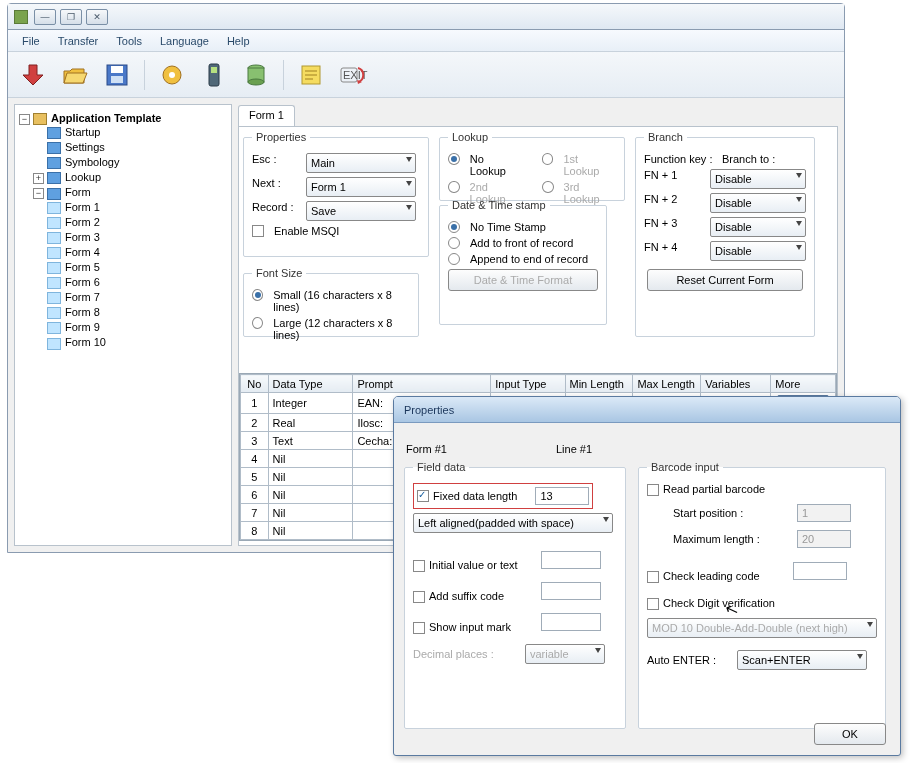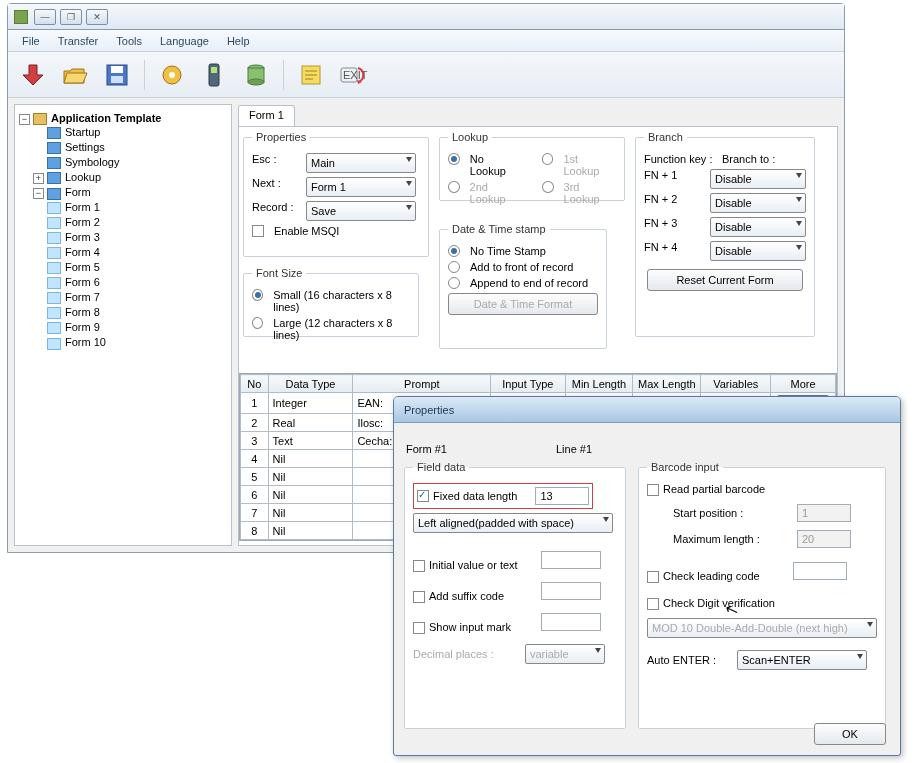--- a/index.html
+++ b/index.html
@@ -50,21 +50,21 @@
   .chk { border: 1px solid #888; background: #fff; position: relative; }
   .chk.checked::after { content: "✓"; position: absolute; left: 0; top: -2px; font-size: 10px; color: #1a60a0; }
   .disabled { color: #aaa; }
 
   .row-line { display: flex; gap: 6px; margin: 4px 0; }
 
   
   .grid { position: absolute; left: 0; top: 246px; right: 0; border: 1px solid #9aa8b5; background: #fff; }
   .grid table { border-collapse: collapse; width: 100%; }
   .grid th, .grid td { border: 1px solid #b0bcc8; padding: 2px 4px; height: 18px; font-size: 11px; text-align: left; background: #fff; }
-  .grid th { background: linear-gradient(#f7fafc,#e4ebf2); text-align: center; font-weight: normal; }
+  .grid th { background: linear-gradient(#f7fafc,#e4ebf2); text-align: left; font-weight: normal; }
   .grid td.center, .grid th.center { text-align: center; }
   .more-btn { display: inline-flex; width: 52px; height: 16px; border: 1px solid #5a7aa0; border-radius: 2px; background: linear-gradient(#e6f1fb,#b4d3ef); align-items: center; justify-content: center; }
 
   
   .dlg { position: absolute; left: 393px; top: 396px; width: 508px; height: 360px; border: 1px solid #5a7aa0; border-radius: 5px 5px 3px 3px; background: #f0f0f0; box-shadow: 2px 2px 6px rgba(0,0,0,0.25); }
   .dlg-title { height: 26px; background: linear-gradient(#dbe9f7,#a9c6e3); border-bottom: 1px solid #7a9abf; display: flex; align-items: center; padding: 0 10px; font-size: 12px; color: #1a355a; border-radius: 4px 4px 0 0; }
   .dlg-body { padding: 16px 12px 8px 12px; position: relative; height: calc(100% - 26px); }
   .dlg-row { margin: 4px 0; }
   .txt { border: 1px solid #a0acb8; height: 18px; padding: 0 4px; display: inline-flex; align-items: center; background: #fff; }
   .txt.disabled { background: #f2f2f2; color: #999; }
@@ -236,21 +236,21 @@
           </div>
           <div class="row-line">
             <span class="radio disabled"></span>
               <span class="disabled">2nd Lookup</span>
             <span style="width:6px"></span>
             <span class="radio disabled"></span>
               <span class="disabled">3rd Lookup</span>
           </div>
         </fieldset>
 
-        <fieldset style="left:200px; top:96px; width:162px; height:126px">
+        <fieldset style="left:200px; top:72px; width:162px; height:126px">
           <legend>Date &amp; Time stamp</legend>
           <div class="row-line">
               <span class="radio checked"></span>
               <span>No Time Stamp</span>
             </div>
           <div class="row-line">
               <span class="radio"></span>
               <span>Add to front of record</span>
             </div>
           <div class="row-line">

